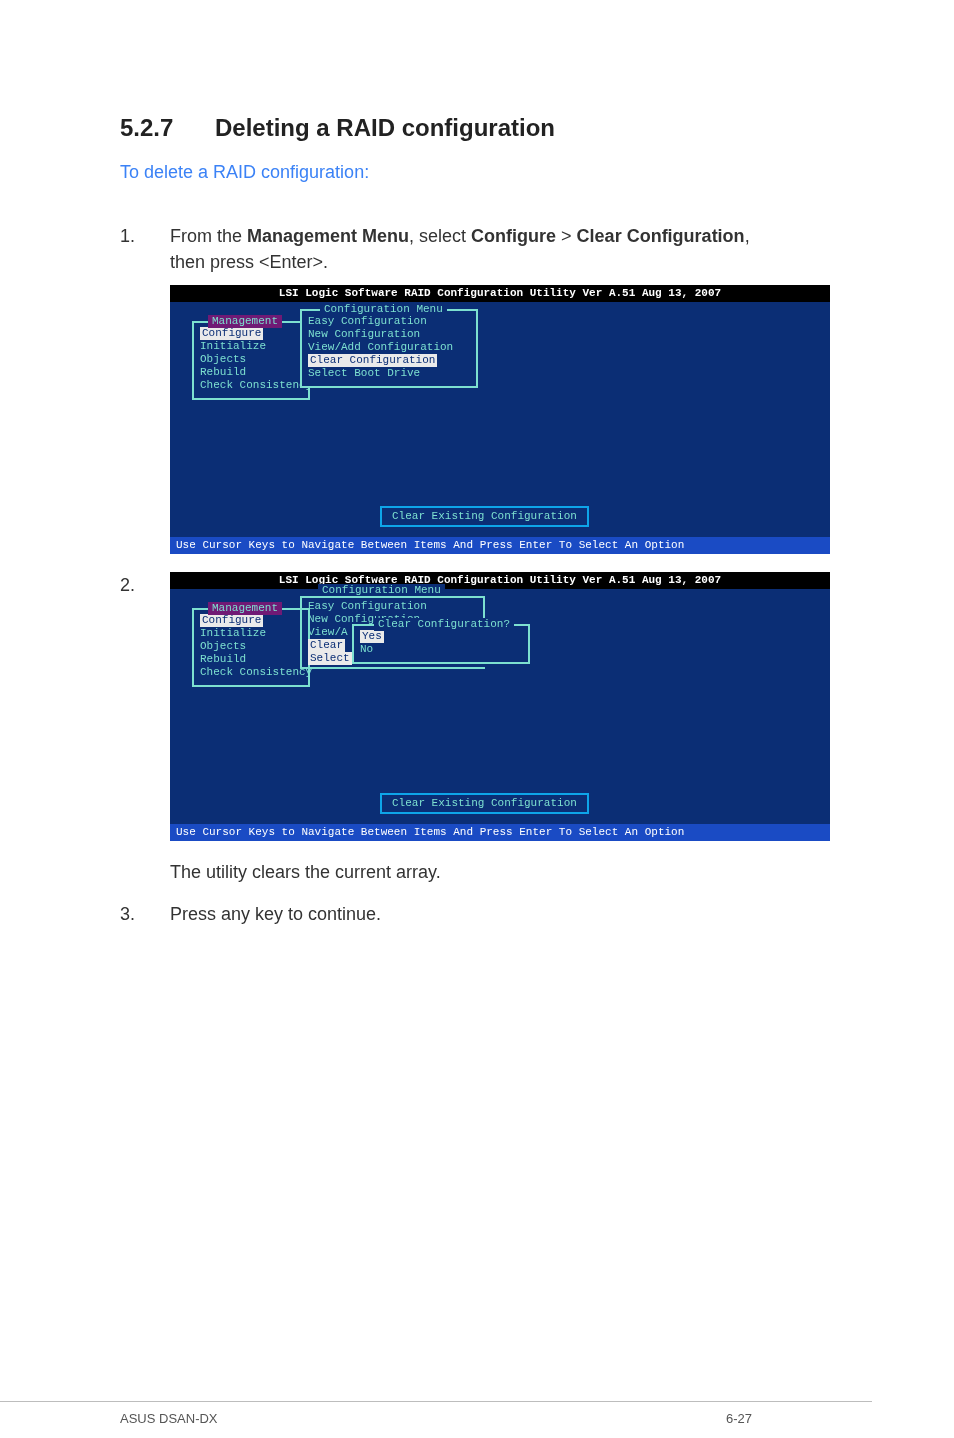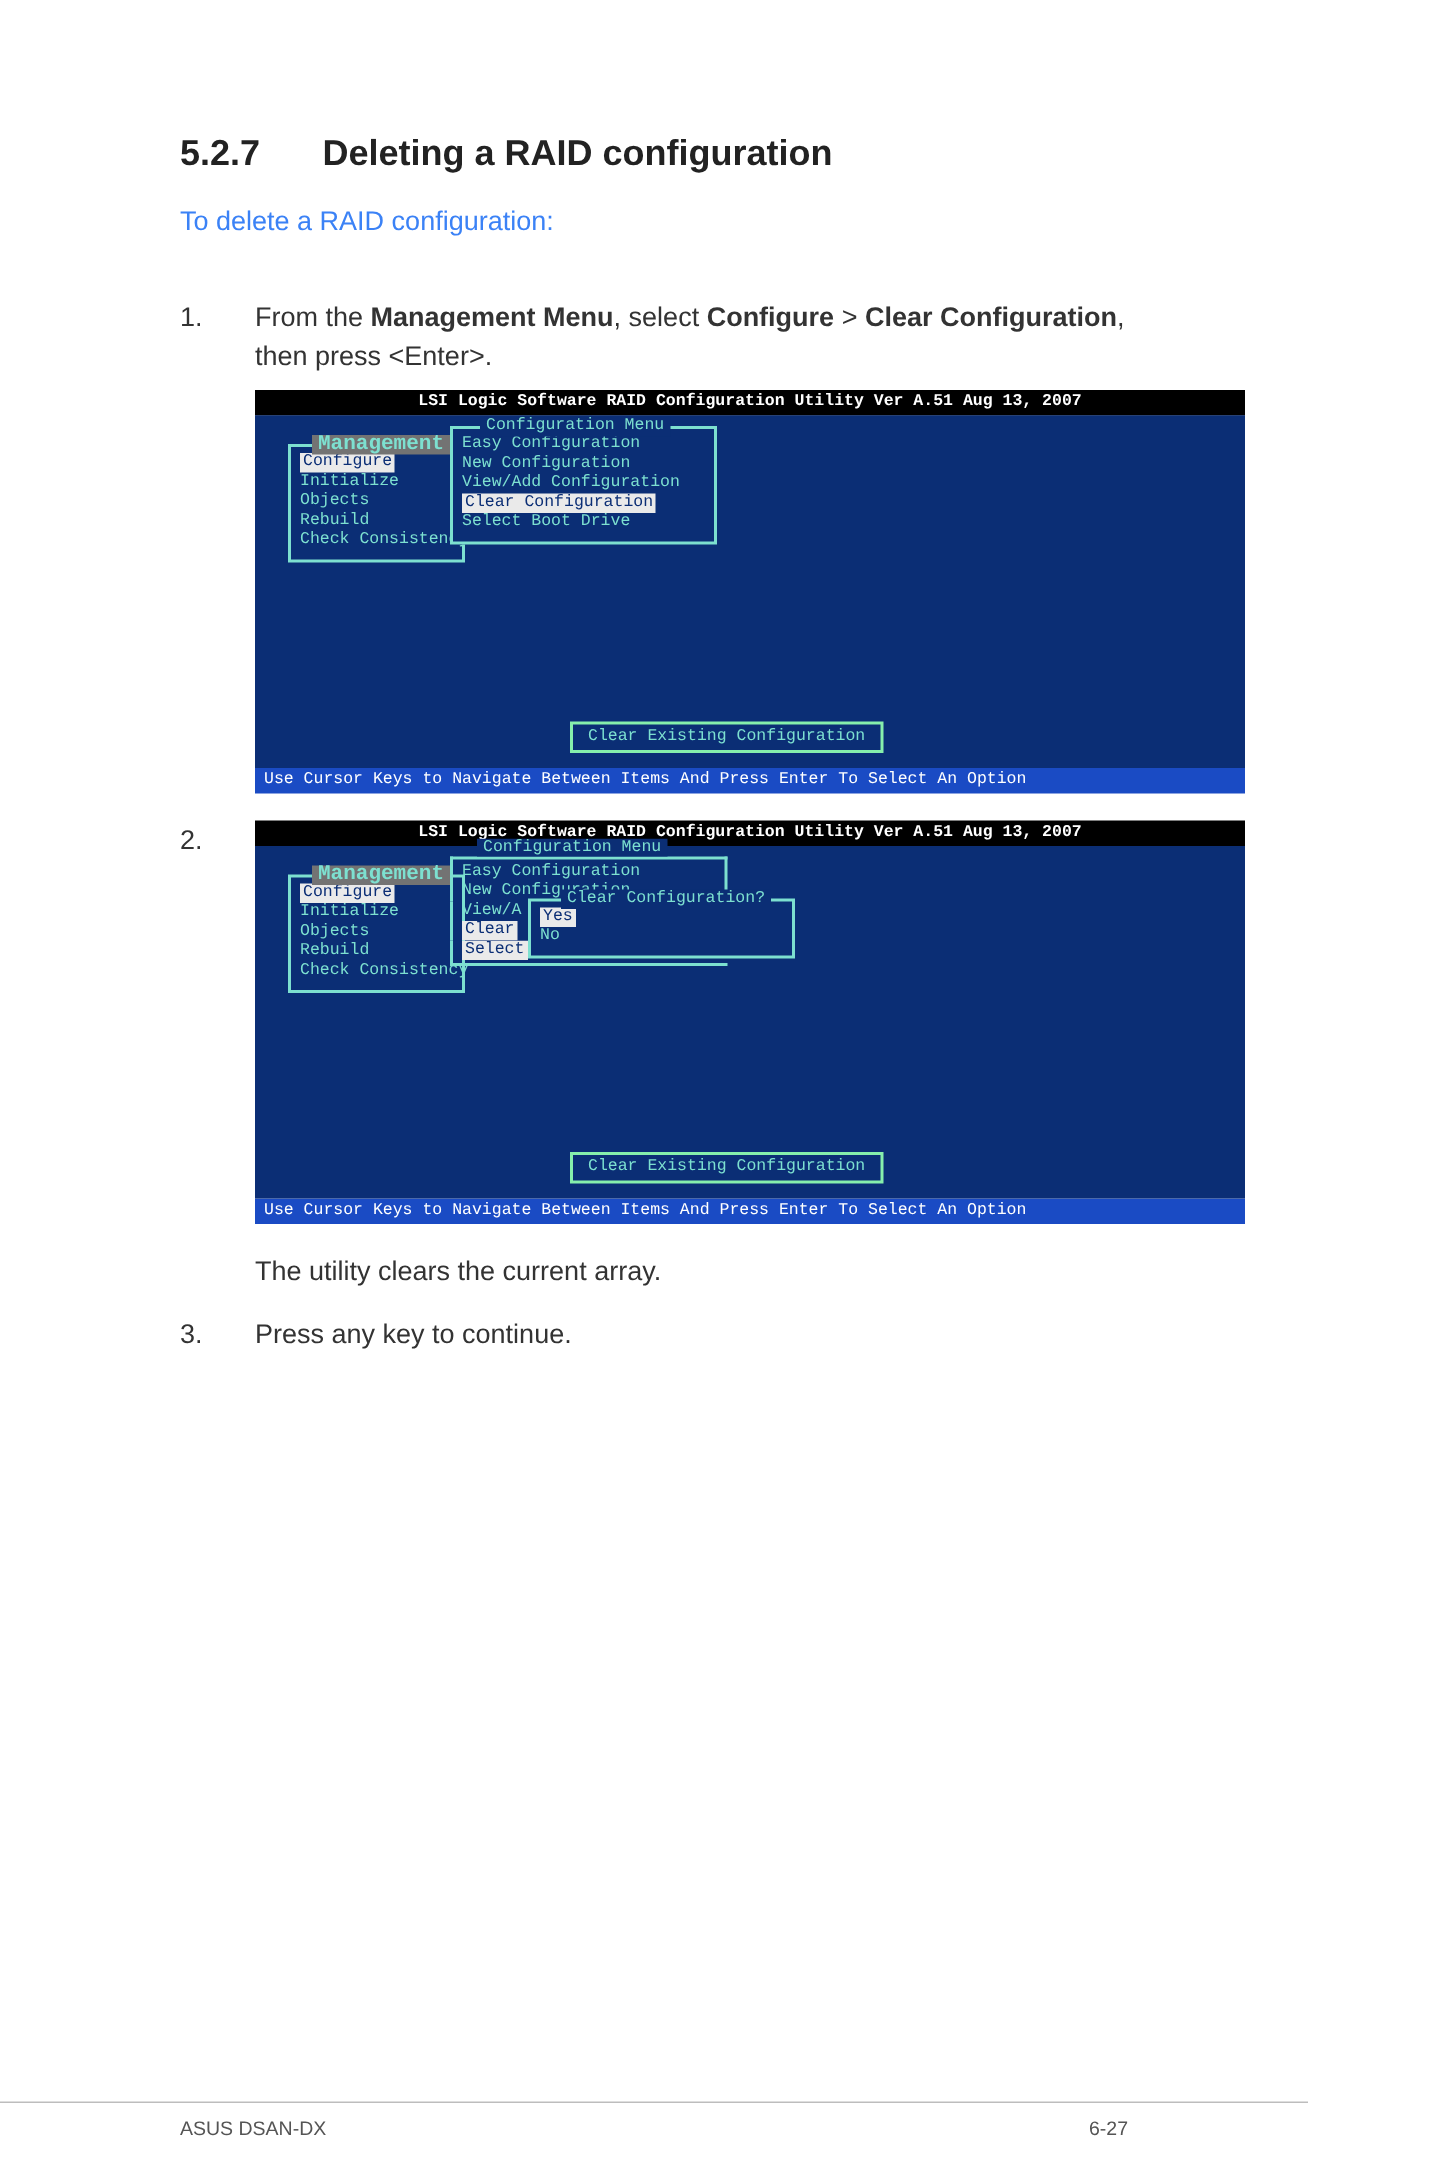--- a/index.html
+++ b/index.html
@@ -1,17 +1,17 @@
 <!DOCTYPE html>
 <html><head>
 <meta charset="utf-8">
 <style>
   * { box-sizing: border-box; margin: 0; padding: 0; }
   html, body { width: 954px; height: 1438px; background: #ffffff; font-family: Arial, Helvetica, sans-serif; color: #333; }
-  .page { width: 872px; height: 1438px; position: relative; padding: 89px 120px 40px 120px; }
+  .page { width: 872px; height: 1438px; position: relative; padding: 114px 120px 40px 120px; }
   h2.section-title { font-size: 24px; font-weight: bold; color: #222; margin-bottom: 20px; }
   h2.section-title .num { display: inline-block; width: 95px; }
   p.intro { font-size: 18px; color: #3b82f6; margin-bottom: 40px; }
   ol.steps { list-style: none; counter-reset: step; }
   ol.steps > li { position: relative; padding-left: 50px; margin-bottom: 16px; font-size: 18px; line-height: 1.45; }
   ol.steps > li .num { position: absolute; left: 0; top: 0; font-size: 18px; }
   ol.steps > li .body { display: block; }
   .step-text b { font-weight: bold; }
 
   .terminal {
@@ -47,25 +47,24 @@
     top: 18px;
     width: 118px;
     border: 2px solid #7de0d0;
     background: #0b2e75;
     color: #7de0d0;
     padding: 4px 6px 6px 6px;
   }
   .mgmt-box .legend {
     position: absolute;
     top: -8px; left: 14px;
-    background: #737373;
+    background: #701a75;
     padding: 0 4px;
     color: #7de0d0;
-    font-size: 14px;
-    font-weight: bold;
+    font-size: 11px;
   }
   .mgmt-item { white-space: nowrap; }
   .mgmt-item.sel { background: #eaeaea; color: #0b2e75; display: inline-block; padding: 0 2px; }
 
   .conf-box {
     position: absolute;
     left: 130px;
     top: 6px;
     width: 178px;
     border: 2px solid #7de0d0;
@@ -110,21 +109,21 @@
     width: 185px;
     color: #7de0d0;
   }
   .conf-over .row { white-space: nowrap; overflow: hidden; }
   .stub { background: #eaeaea; color: #0b2e75; padding: 0 2px; display: inline-block; }
 
   .hint-box {
     position: absolute;
     left: 210px;
     bottom: 10px;
-    border: 2px solid #86efac;
+    border: 2px solid #0ea5e9;
     background: #0b2e75;
     color: #7de0d0;
     padding: 2px 10px;
     white-space: nowrap;
   }
 
   .footer-line {
     position: absolute;
     left: 0; right: 0;
     bottom: 36px;

